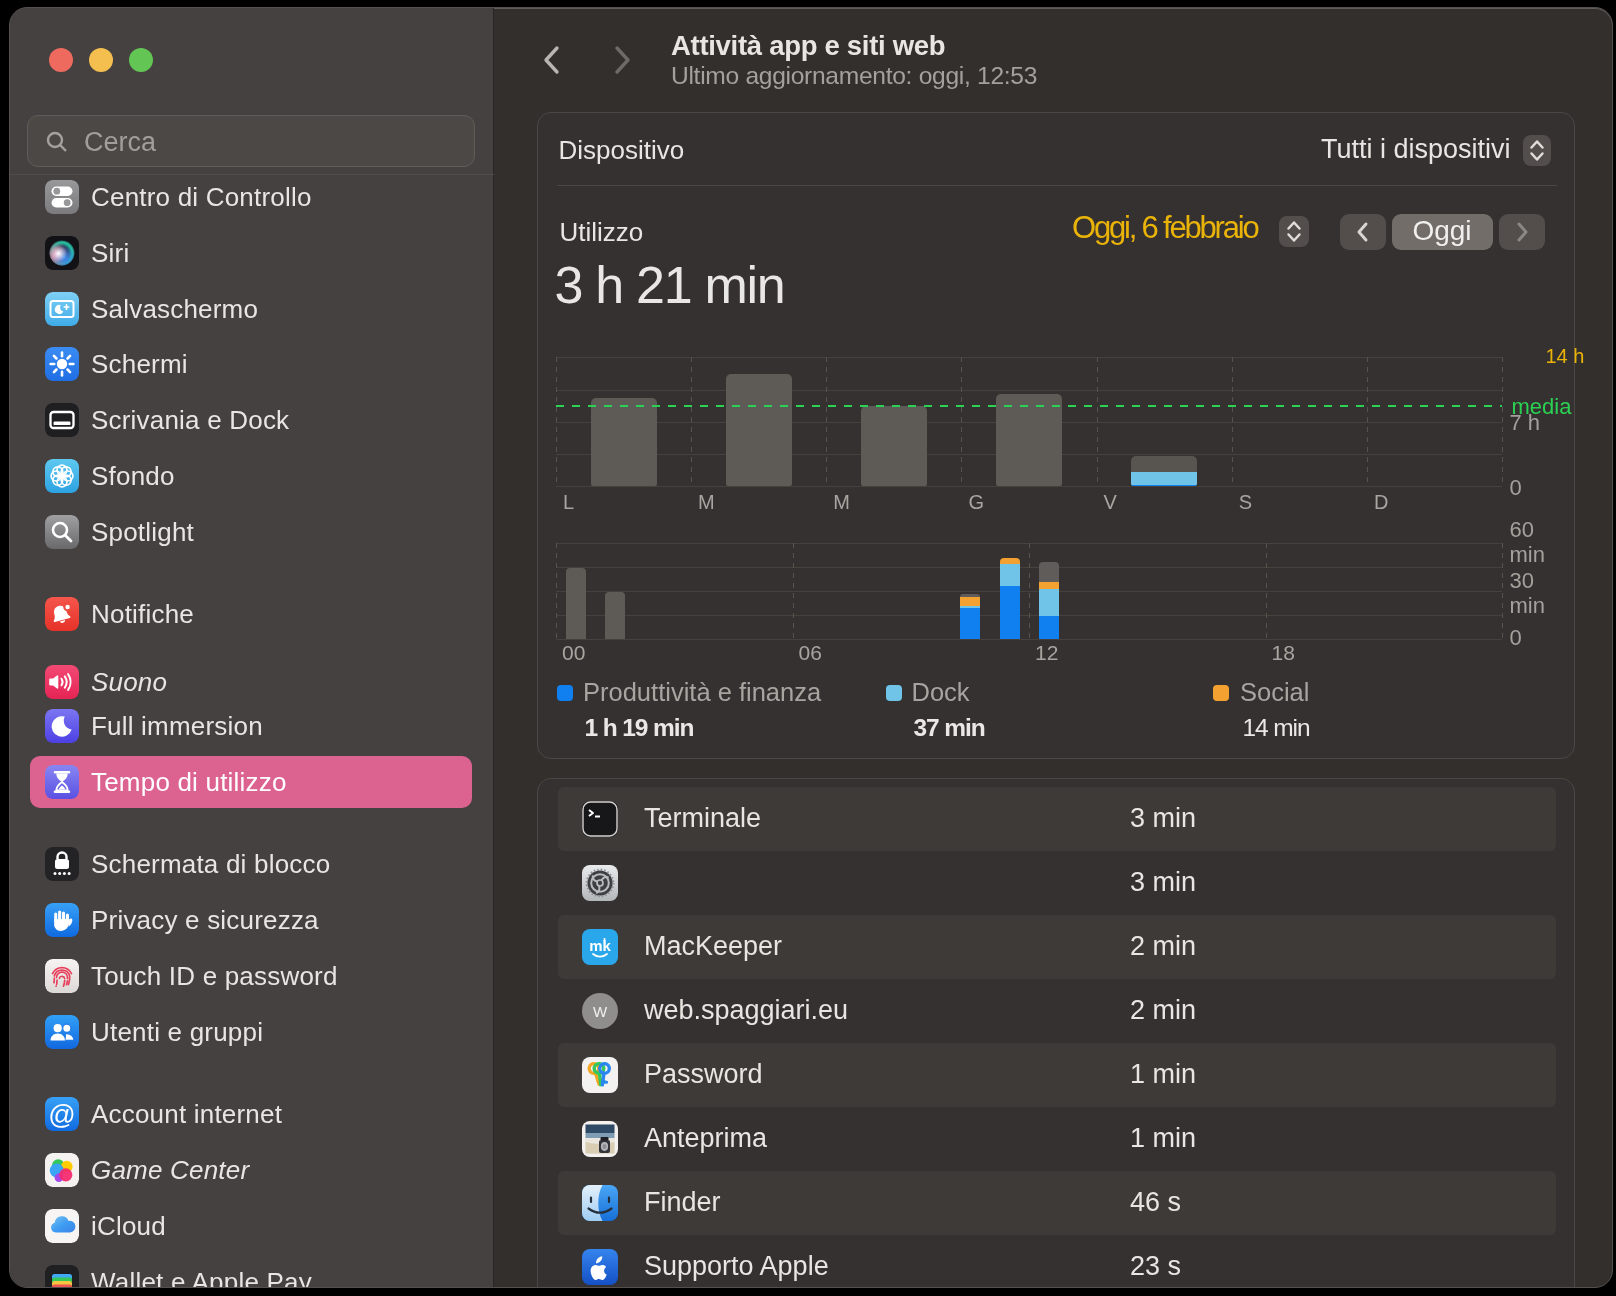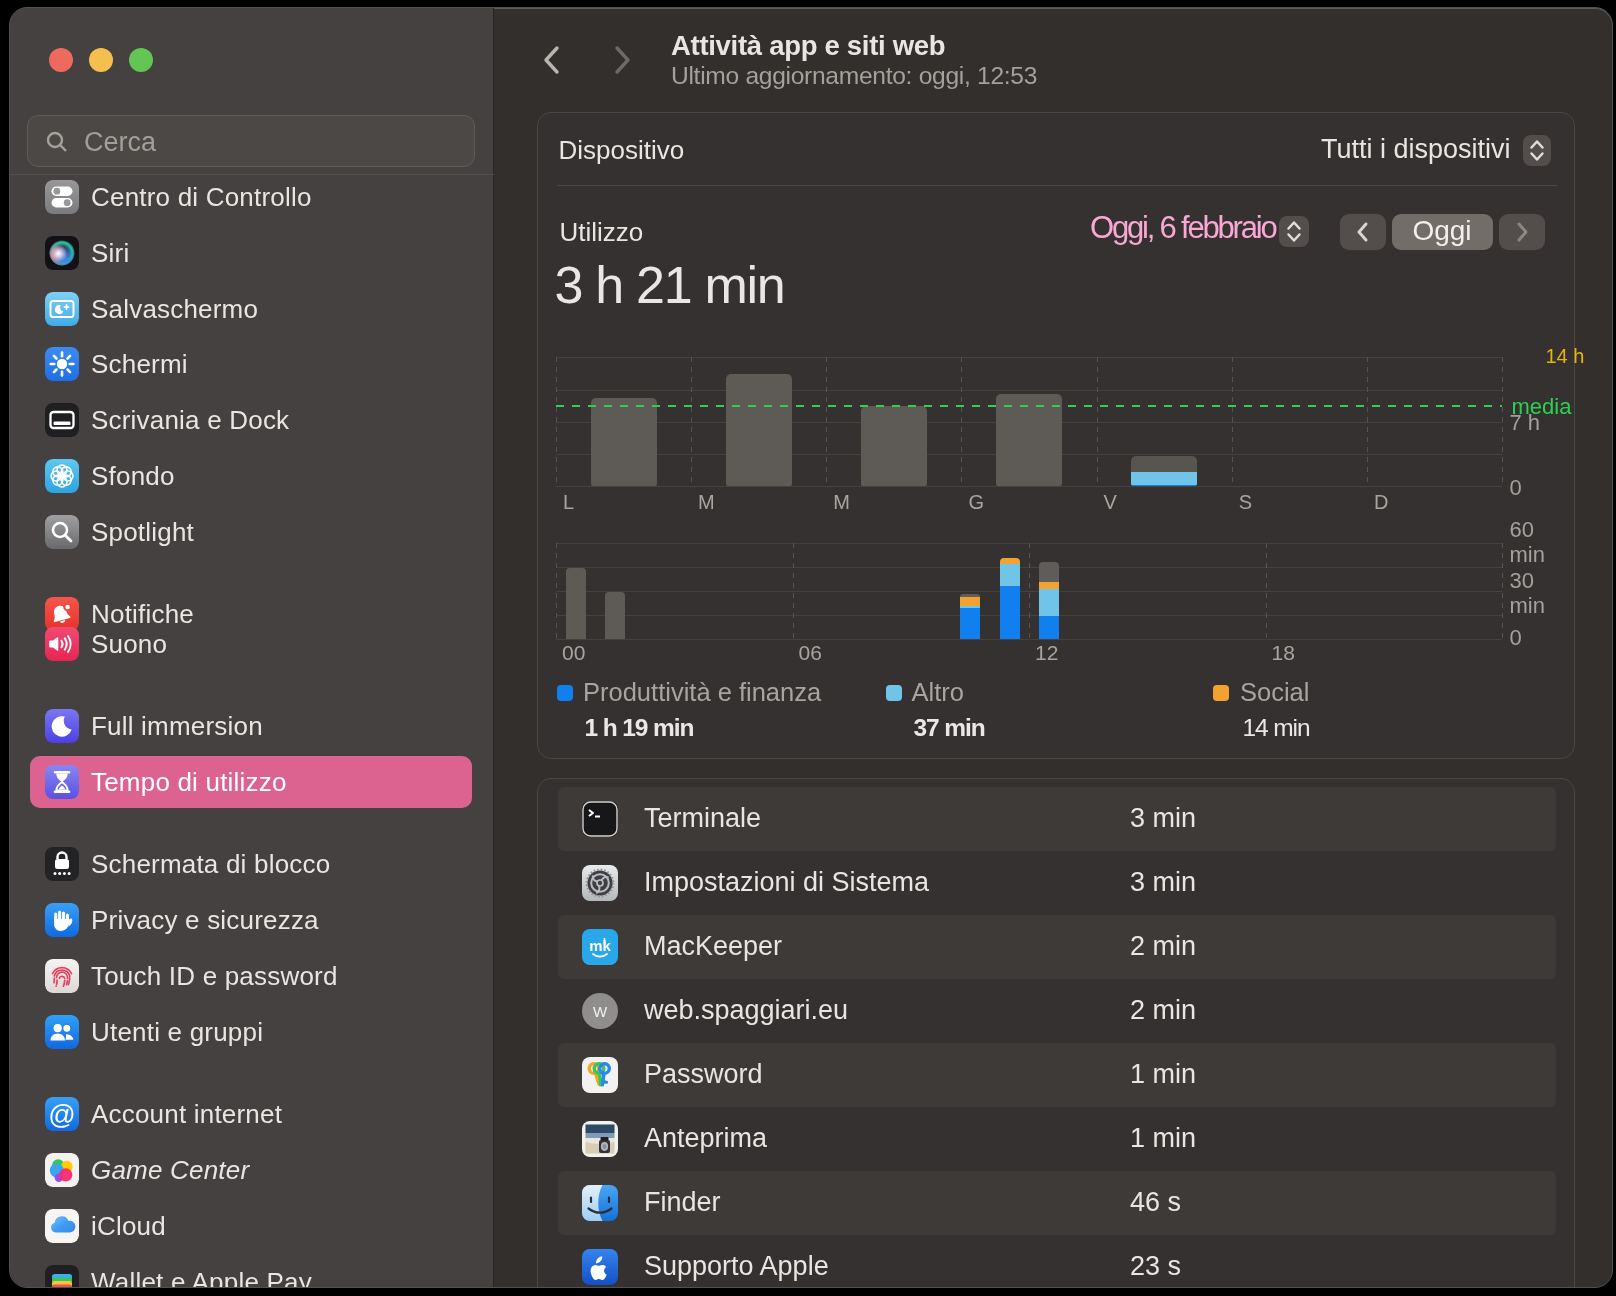--- a/index.html
+++ b/index.html
@@ -165,21 +165,21 @@
             </defs>
             <rect x="0" y="0" width="34" height="34" rx="7.5" fill="url(#g6)"></rect>
             <g transform="rotate(-15 16 18)">
               <path d="M16 8.6c-3.9 0-6.2 2.9-6.2 6.7 0 3.4-1 5.1-2.2 6.3-.5.6-.2 1.6.7 1.6h15.4c.9 0 1.2-1 .7-1.6-1.1-1.2-2.2-2.9-2.2-6.3 0-3.8-2.3-6.7-6.2-6.7z" fill="#fff"></path>
               <path d="M13.3 23.9a2.75 2.75 0 0 0 5.4 0z" fill="#fff"></path>
             </g>
             <circle cx="22.6" cy="10" r="3.3" fill="#fff" stroke="#ef4c42" stroke-width="2.2"></circle>
           </svg></div>
         <div class="lbl" style="">Notifiche</div>
       </div>
-<div class="srow" style="top:608px;">
+<div class="srow" style="top:646px;font-style:italic;">
         <div class="ic"><svg width="34" height="34" viewBox="0 0 34 34">
             <defs>
               <linearGradient id="g7" x1="0" y1="0" x2="0" y2="1">
                 <stop offset="0" stop-color="#f24a74"></stop>
                 <stop offset="1" stop-color="#e62454"></stop>
               </linearGradient>
             </defs>
             <rect x="0" y="0" width="34" height="34" rx="7.5" fill="url(#g7)"></rect>
             <path d="M12.5 11l-4.2 3.4H5v5.2h3.3l4.2 3.4z" fill="#fff" stroke="#fff" stroke-width="1.6" stroke-linejoin="round"></path>
             <path d="M16.5 13.7a6 6 0 0 1 0 6.6M19.8 11.4a10 10 0 0 1 0 11.2M23.1 9.1a14 14 0 0 1 0 15.8" stroke="#fff" stroke-width="2" fill="none" stroke-linecap="round"></path>
@@ -349,21 +349,21 @@
 <div class="t" style="left:661px;top:54px;color:#a4a09c;font-size:24.6px;letter-spacing:-0.3px">Ultimo aggiornamento: oggi, 12:53</div>
 <div class="card" style="left:526.5px;top:104px;width:1038px;height:646.5px">
 <div class="t" style="left:21px;top:22px">Dispositivo</div>
       <div class="t" style="right:63px;top:21px;font-size:27px">Tutti i dispositivi</div>
       <div class="abs" style="left:985px;top:22px;width:28px;height:31px;border-radius:8px;background:#534e4b"><svg width="28" height="31" viewBox="0 0 28 31" fill="none" stroke="#e0ddda" stroke-width="2.5" stroke-linecap="round" stroke-linejoin="round">
           <path d="M8.5 12.5 L14.0 6.5 L19.5 12.5"></path>
           <path d="M8.5 18.5 L14.0 24.5 L19.5 18.5"></path>
         </svg></div>
       <div class="abs" style="left:19px;top:72px;width:1000px;height:1px;background:#4c4744"></div>
       <div class="t" style="left:22px;top:104px">Utilizzo</div>
-      <div class="t" style="right:298px;top:97px;font-size:31px;letter-spacing:-2.2px;color:#f9a8d4">Oggi, 6 febbraio</div>
+      <div class="t" style="right:316px;top:97px;font-size:31px;letter-spacing:-2.2px;color:#eab308">Oggi, 6 febbraio</div>
       <div class="abs" style="left:741px;top:103px;width:30px;height:31px;border-radius:8px;background:#534e4b"><svg width="30" height="31" viewBox="0 0 30 31" fill="none" stroke="#e0ddda" stroke-width="2.5" stroke-linecap="round" stroke-linejoin="round">
           <path d="M9.5 12.5 L15.0 6.5 L20.5 12.5"></path>
           <path d="M9.5 18.5 L15.0 24.5 L20.5 18.5"></path>
         </svg></div>
       <div class="abs" style="left:802px;top:101px;width:46px;height:36px;border-radius:9px;background:#534e4b">
  <svg width="46" height="36" viewBox="0 0 46 36" fill="none">
           <path d="M26 10 L19 18 L26 26" stroke="#d8d5d2" stroke-width="3" stroke-linecap="round" stroke-linejoin="round"></path>
         </svg></div>
 <div class="abs" style="left:854px;top:101px;width:101px;height:36px;border-radius:9px;background:#726d69;text-align:center">
  <div style="font-size:28px;color:#f2f0ee;margin-top:1px">Oggi</div>
@@ -434,21 +434,21 @@
       <div class="t" style="left:972px;top:455px;font-size:22px;color:#a4a09c;line-height:25px">30<br>min</div>
       <div class="t" style="left:972px;top:512px;font-size:22px;color:#a4a09c">0</div>
       <div class="t" style="left:24.5px;top:528px;font-size:21px;color:#a8a4a0">00</div>
       <div class="t" style="left:261.0px;top:528px;font-size:21px;color:#a8a4a0">06</div>
       <div class="t" style="left:497.5px;top:528px;font-size:21px;color:#a8a4a0">12</div>
       <div class="t" style="left:734.0px;top:528px;font-size:21px;color:#a8a4a0">18</div>
       <div class="abs" style="left:19px;top:572px;width:16px;height:16px;border-radius:4px;background:#1080f0"></div>
       <div class="t" style="left:45.5px;top:565px;font-size:25.5px;color:#a8a4a0">Produttività e finanza</div>
       <div class="t" style="left:47px;top:601px;color:#eae8e6;font-size:24.5px;font-weight:bold;letter-spacing:-1.1px">1 h 19 min</div>
       <div class="abs" style="left:348.5px;top:572px;width:16px;height:16px;border-radius:4px;background:#70c4e8"></div>
-      <div class="t" style="left:374px;top:565px;font-size:25.5px;color:#a8a4a0">Altro</div>
+      <div class="t" style="left:374px;top:565px;font-size:25.5px;color:#a8a4a0">Dock</div>
       <div class="t" style="left:376px;top:601px;color:#eae8e6;font-size:24.5px;font-weight:bold;letter-spacing:-1.1px">37 min</div>
       <div class="abs" style="left:675px;top:572px;width:16px;height:16px;border-radius:4px;background:#f3a231"></div>
       <div class="t" style="left:702.5px;top:565px;font-size:25.5px;color:#a8a4a0">Social</div>
       <div class="t" style="left:705px;top:601px;color:#eae8e6;font-size:24.5px;font-weight:normal;letter-spacing:-1.1px">14 min</div>
     </div>
 <div class="card" style="left:526.5px;top:770px;width:1038px;height:531px;background:#353130;border-radius:14px 14px 0 0">
 <div class="abs" style="left:20px;top:8px;width:998px;height:64px;border-radius:6px;background:#3e3a37"></div>
       <div class="abs" style="left:44.5px;top:22px;width:36px;height:36px"><svg width="36" height="36" viewBox="0 0 36 36">
           <rect x="0" y="0" width="36" height="36" rx="8" fill="#17171a"></rect>
           <rect x="1" y="1" width="34" height="34" rx="7.5" fill="none" stroke="#d5d3d1" stroke-width="1.4"></rect>
@@ -468,21 +468,20 @@
           <circle cx="18" cy="18" r="12.6" fill="#3e3e43"></circle>
           <circle cx="18" cy="18" r="13.3" fill="none" stroke="#8e9194" stroke-width="2.2" stroke-dasharray="1.5 2"></circle>
           <circle cx="18" cy="18" r="8.8" fill="none" stroke="#b9bcbf" stroke-width="2"></circle>
           <circle cx="18" cy="18" r="3" fill="none" stroke="#b9bcbf" stroke-width="1.7"></circle>
           <g stroke="#b9bcbf" stroke-width="2" fill="none">
             <path d="M19.5 15.4 C21 12.2 24 11 26.6 12.6"></path>
             <path d="M15.4 16.6 C12 16 10.3 13.2 10.8 10.4"></path>
             <path d="M17 20.8 C18.3 24 17 27 14.2 28"></path>
           </g>
         </svg></div>
-      <div class="t" style="left:106.5px;top:88px;font-size:27px">Impostazioni di Sistema</div>
       <div class="t" style="left:592.5px;top:88px;font-size:27px">3 min</div>
       <div class="abs" style="left:20px;top:136px;width:998px;height:64px;border-radius:6px;background:#3e3a37"></div>
       <div class="abs" style="left:44.5px;top:150px;width:36px;height:36px"><svg width="36" height="36" viewBox="0 0 36 36">
           <rect x="0" y="0" width="36" height="36" rx="8" fill="#2aa7ea"></rect>
           <text x="18" y="22" font-size="15" font-weight="bold" fill="#fff" font-family="Liberation Sans,sans-serif" text-anchor="middle">mk</text>
           <path d="M11 25 c4 3.5 10 3.5 14 0" stroke="#fff" stroke-width="1.8" fill="none" stroke-linecap="round"></path>
           <line x1="22.5" y1="9" x2="22.5" y2="15" stroke="#fff" stroke-width="1.6"></line>
         </svg></div>
       <div class="t" style="left:106.5px;top:152px;font-size:27px">MacKeeper</div>
       <div class="t" style="left:592.5px;top:152px;font-size:27px">2 min</div>

